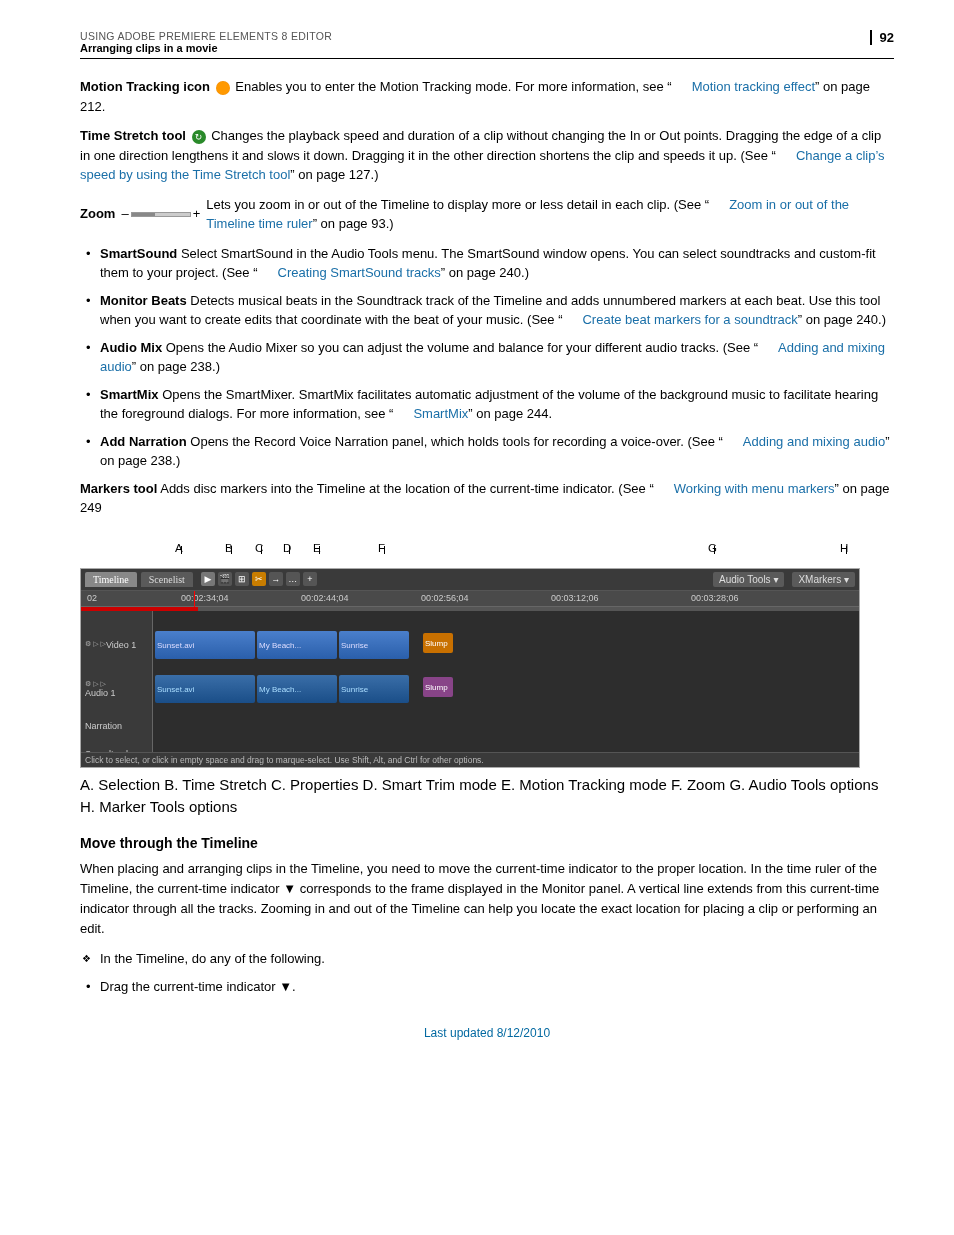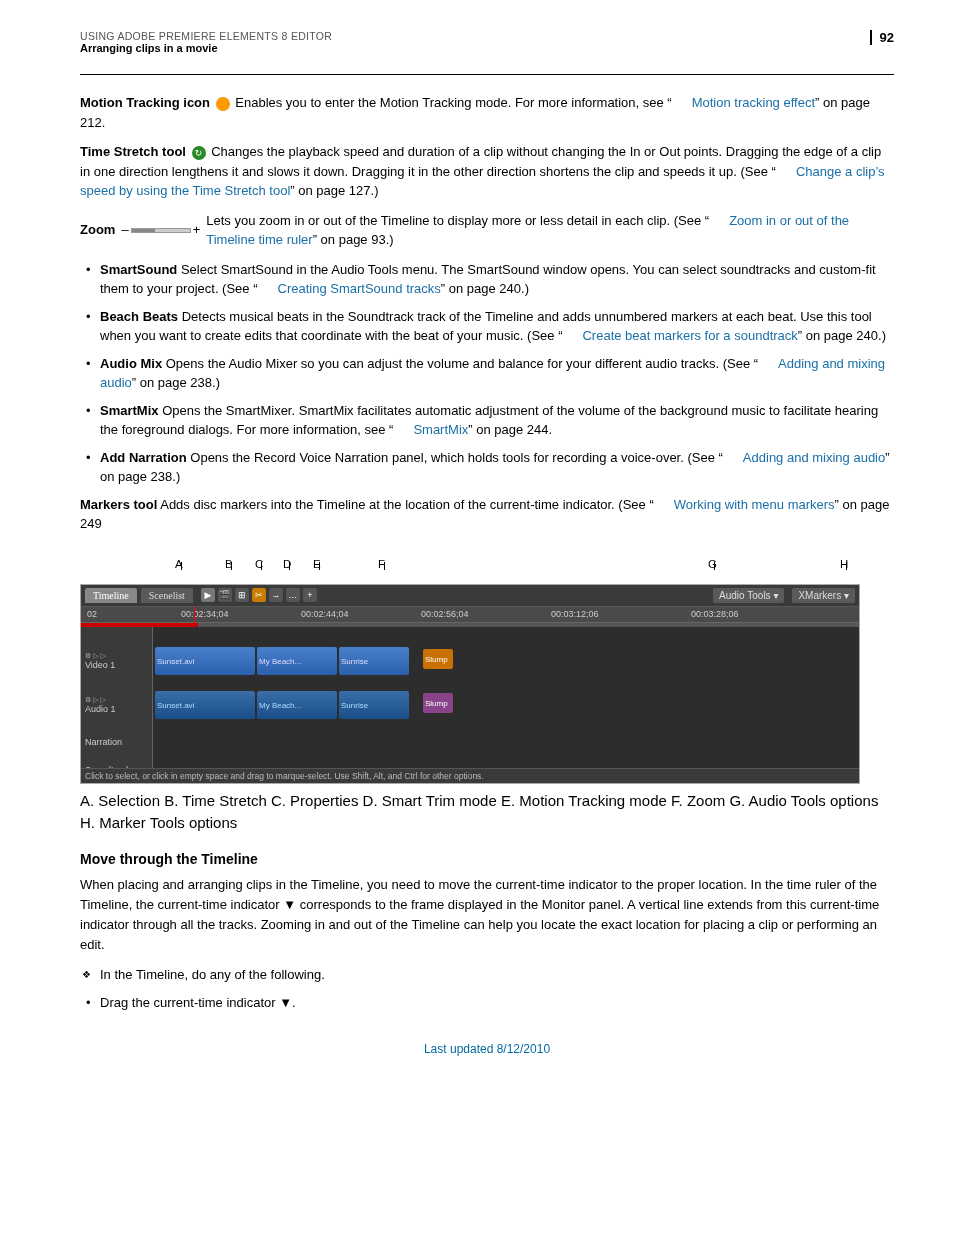--- a/index.html
+++ b/index.html
@@ -15,21 +15,21 @@
     .page-container {
       padding: 30px 60px 40px 80px;
       max-width: 954px;
     }
     .page-header {
       display: flex;
       justify-content: space-between;
       align-items: flex-start;
       margin-bottom: 18px;
       border-bottom: 1px solid #000;
-      padding-bottom: 20px;
+      padding-bottom: 4px;
     }
     .page-header-left {
       font-size: 11px;
       color: #000;
     }
     .page-header-left .top-line {
       font-size: 10.5px;
       color: #555;
       text-transform: uppercase;
       letter-spacing: 0.3px;
@@ -334,21 +334,21 @@
   </div>
 
 
   <div class="bullet-item">
     <span class="bold">SmartSound</span>
     <span>  </span>
     <span>Select SmartSound in the Audio Tools menu. The SmartSound window opens. You can select soundtracks and custom-fit them to your project. (See “</span><a class="link">Creating SmartSound tracks</a><span>” on page 240.)</span>
   </div>
 
   <div class="bullet-item">
-    <span class="bold">Beach Beats</span>
+    <span class="bold">Monitor Beats</span>
     <span>  </span>
     <span>Detects musical beats in the Soundtrack track of the Timeline and adds unnumbered markers at each beat. Use this tool when you want to create edits that coordinate with the beat of your music. (See “</span><a class="link">Create beat markers for a soundtrack</a><span>” on page 240.)</span>
   </div>
 
   <div class="bullet-item">
     <span class="bold">Audio Mix</span>
     <span>  </span>
     <span>Opens the Audio Mixer so you can adjust the volume and balance for your different audio tracks. (See “</span><a class="link">Adding and mixing audio</a><span>” on page 238.)</span>
   </div>
 
@@ -432,21 +432,21 @@
 
       <div class="timeline-tracks">
 
         <div class="track-row" style="height:18px;">
           <div class="track-label" style="height:18px; font-size:8px;"></div>
           <div class="track-content" style="height:18px;"></div>
         </div>
 
         <div class="track-row" style="height:32px;">
           <div class="track-label" style="height:32px;">
-            <span style="display:flex; flex-direction:column;">
+            <span style="display:flex; ">
               <span style="font-size:7px; color:#aaa;">⚙ ▷ ▷</span>
               <span>Video 1</span>
             </span>
           </div>
           <div class="track-content" style="height:32px; position:relative;">
             <div class="track-clip clip-blue" style="left:2px; width:100px; top:2px; height:28px;">
               <span style="font-size:8px; color:#ddf;">Sunset.avi</span>
             </div>
             <div class="track-clip clip-blue" style="left:104px; width:80px; top:2px; height:28px;">
               <span style="font-size:8px; color:#ddf;">My Beach...</span>

